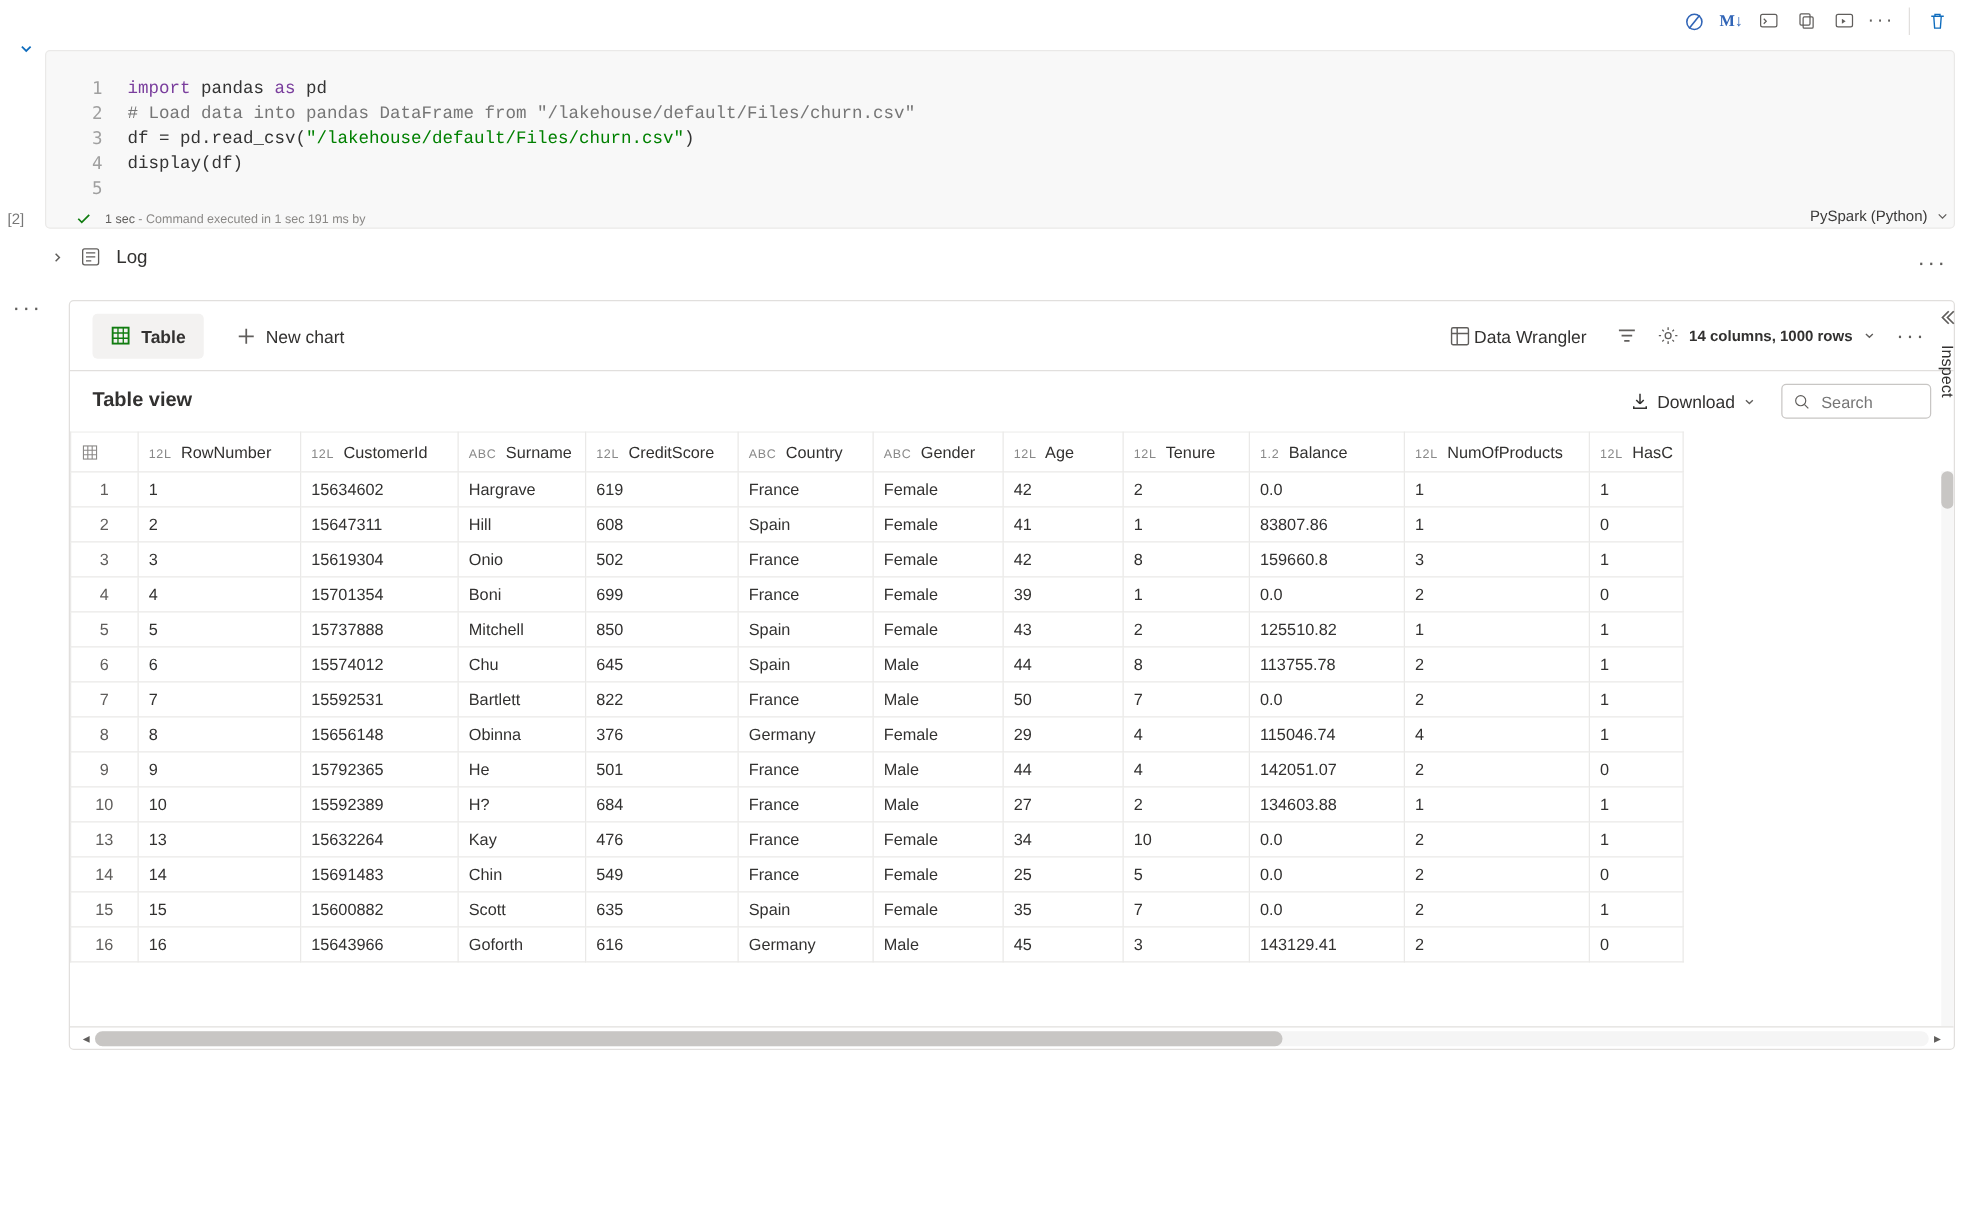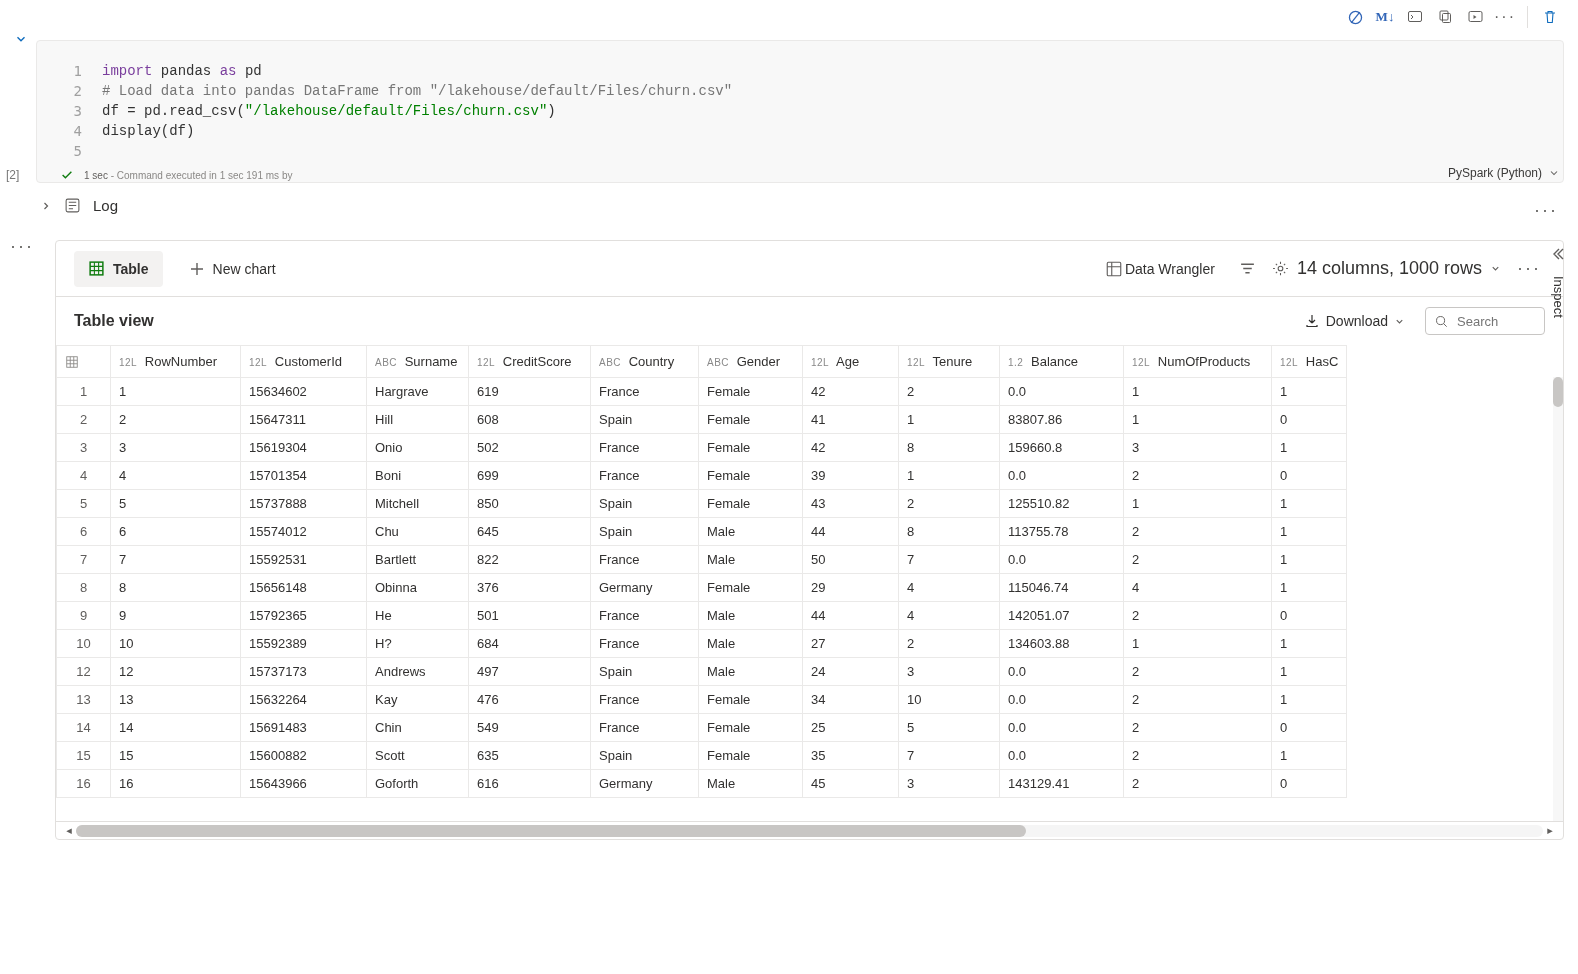--- a/index.html
+++ b/index.html
@@ -28,21 +28,21 @@
   .left-ellipsis{position:absolute;left:10px;top:236px;color:#605e5c;font-size:18px;letter-spacing:2px;cursor:pointer}
 
   .output{position:absolute;left:55px;right:14px;top:240px;bottom:134px;border:1px solid #e1dfdd;border-radius:4px;background:#fff;display:flex;flex-direction:column;overflow:hidden}
   .out-header{height:56px;border-bottom:1px solid #e1dfdd;display:flex;align-items:center;padding:0 18px;gap:12px}
   .tab-btn{display:flex;align-items:center;gap:8px;height:36px;padding:0 14px;border-radius:4px;font-size:14px;cursor:pointer}
   .tab-btn.active{background:#f3f2f1}
   .tab-btn .ico{color:#107c10}
   .tab-btn.active .lbl{font-weight:600}
   .spacer{flex:1}
   .hdr-action{display:flex;align-items:center;gap:2px;color:#323130;font-size:14px;cursor:pointer;padding:0 8px}
-  .cols-info{display:flex;align-items:center;gap:8px;font-size:18px;font-weight:400;color:#323130;cursor:pointer}
+  .cols-info{display:flex;align-items:center;gap:8px;font-size:12px;font-weight:700;color:#323130;cursor:pointer}
   .cols-info .ico{color:#605e5c;font-weight:400}
   .more{font-size:18px;letter-spacing:2px;color:#605e5c;cursor:pointer;padding:0 4px}
 
   .sub-header{height:48px;display:flex;align-items:center;padding:0 18px;gap:20px}
   .sub-header .title{font-size:16px;font-weight:600}
   .dl{display:flex;align-items:center;gap:6px;font-size:14px;color:#323130;cursor:pointer}
   .search-box{display:flex;align-items:center;gap:6px;border:1px solid #c8c6c4;border-radius:4px;height:28px;padding:0 8px;width:120px}
   .search-box input{border:0;outline:0;width:80px;font-size:13px}
 
   .table-wrap{flex:1;display:flex;flex-direction:column;overflow:hidden;position:relative}
@@ -367,34 +367,20 @@
                 <td>684</td>
                 <td>France</td>
                 <td>Male</td>
                 <td>27</td>
                 <td>2</td>
                 <td>134603.88</td>
                 <td>1</td>
                 <td>1</td>
               </tr>
               <tr>
-                <td class="idx-cell">12</td>
-                <td>12</td>
-                <td>15737173</td>
-                <td>Andrews</td>
-                <td>497</td>
-                <td>Spain</td>
-                <td>Male</td>
-                <td>24</td>
-                <td>3</td>
-                <td>0.0</td>
-                <td>2</td>
-                <td>1</td>
-              </tr>
-              <tr>
                 <td class="idx-cell">13</td>
                 <td>13</td>
                 <td>15632264</td>
                 <td>Kay</td>
                 <td>476</td>
                 <td>France</td>
                 <td>Female</td>
                 <td>34</td>
                 <td>10</td>
                 <td>0.0</td>

